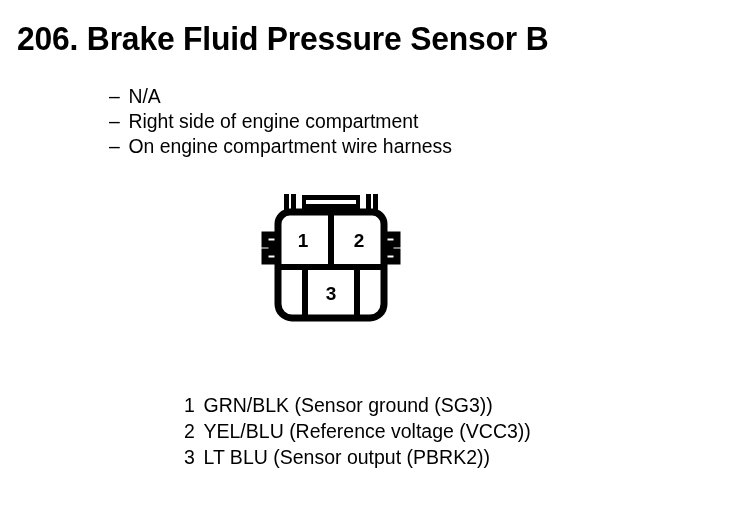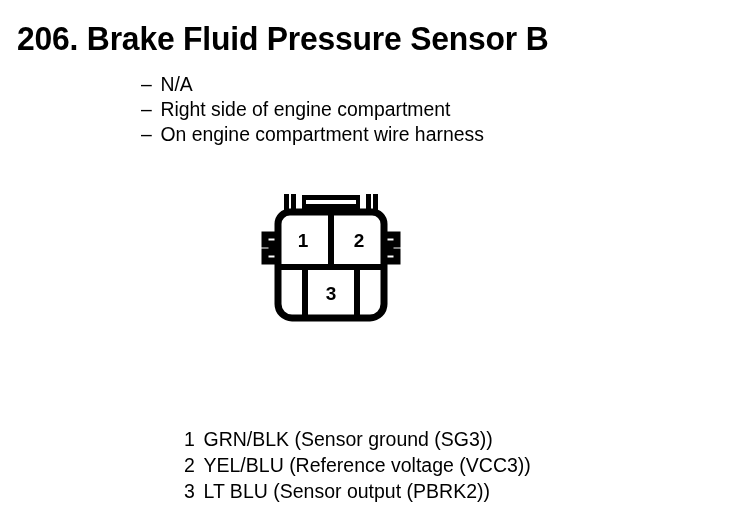--- a/index.html
+++ b/index.html
@@ -29,23 +29,22 @@
     letter-spacing: -0.2px;
     white-space: nowrap;
     transform: scaleX(0.965);
     transform-origin: left top;
   }
 
   
   #desc-list {
     position: absolute;
     left: 109px;
-    top: 72px;
+    top: 84px;
     width: 560px;
-    margin-left: 32px;
   }
   .desc-line {
     font-size: 20px;
     line-height: 25px;
     white-space: nowrap;
     transform: scaleX(0.97);
     transform-origin: left top;
   }
   .desc-dash {
     display: inline-block;
@@ -68,21 +67,20 @@
     font-size: 19px;
     font-weight: bold;
     fill: #000000;
   }
 
   
   #pin-legend {
     position: absolute;
     left: 184px;
     top: 392px;
-    margin-top: 34px;
   }
   .legend-row {
     font-size: 20px;
     line-height: 26px;
     white-space: nowrap;
     transform: scaleX(0.975);
     transform-origin: left top;
   }
   .legend-num {
     display: inline-block;

